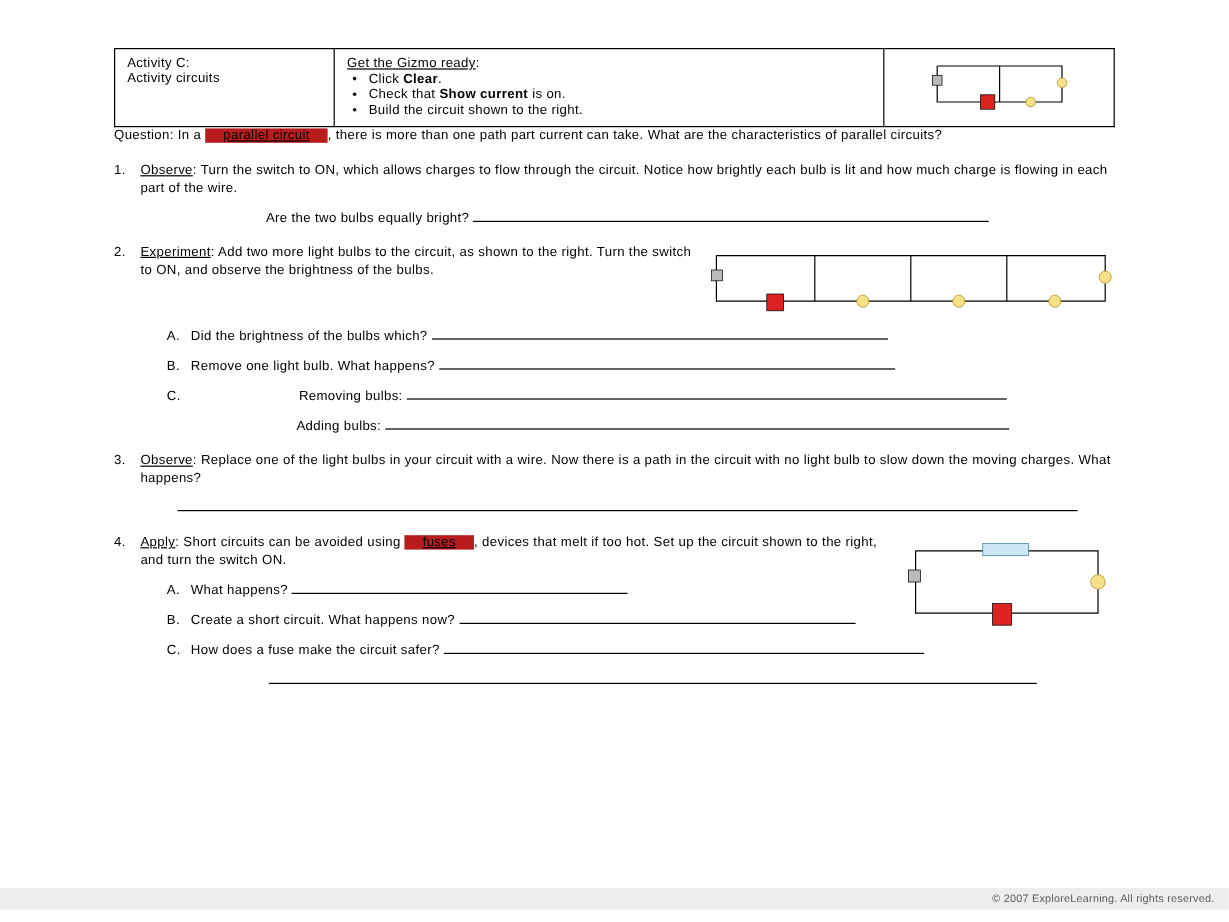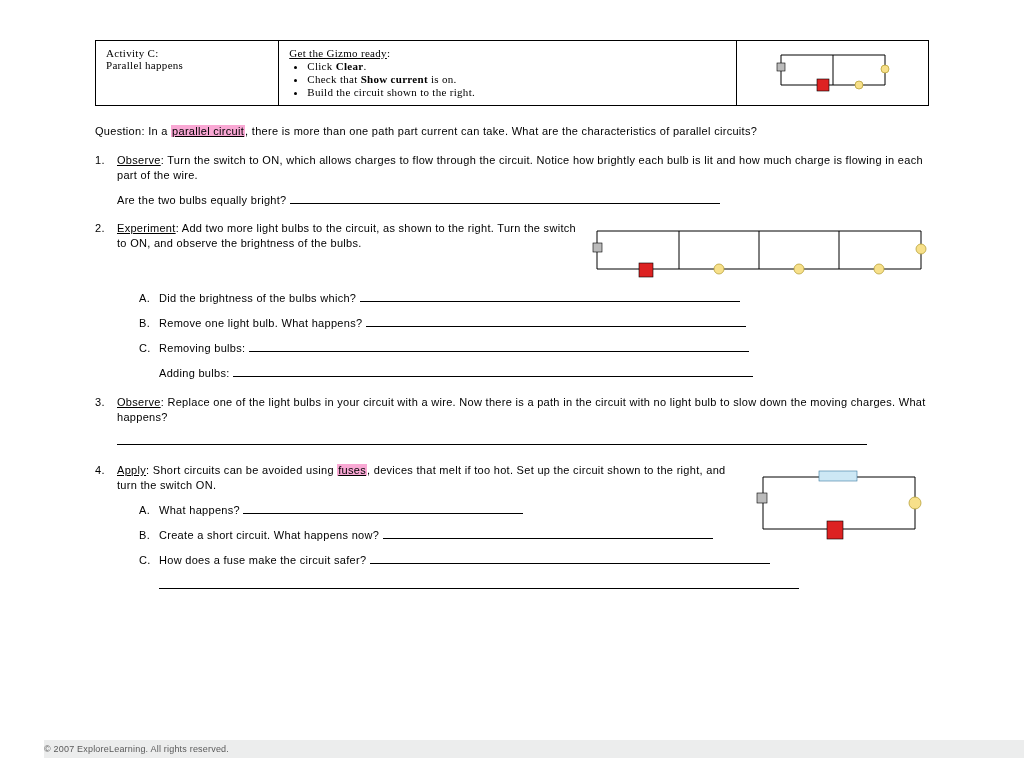--- a/index.html
+++ b/index.html
@@ -12,40 +12,38 @@
     height: 768px;
     position: relative;
     letter-spacing: 0.3px;
   }
   .page {
     padding: 40px 95px 20px 95px;
   }
   .header-table {
     border-collapse: collapse;
     width: 100%;
-    margin-bottom: 18px;
-    font-family: Liberation Serif, serif;
   }
   .header-table td {
     border: 1px solid #000;
     padding: 6px 10px;
     vertical-align: top;
     font-size: 11px;
   }
   .header-table .col1 { width: 22%; }
   .header-table .col2 { width: 55%; }
   .header-table .col3 { width: 23%; text-align: center; }
   .header-table ul { margin-left: 18px; }
   .header-table li { margin: 1px 0; }
   .ul { text-decoration: underline; text-align: right; }
   .b { font-weight: bold; }
   .hl {
     text-decoration: underline;
-    background: #f9a8d4;
-    padding: 0 1px;
+    background: #b91c1c;
+    padding: 0 15px;
   }
   .question {
     margin: 0 0 14px 0;
     line-height: 1.35;
   }
   .item {
     margin: 0 0 14px 0;
     line-height: 1.35;
     padding-left: 22px;
     position: relative;
@@ -73,45 +71,44 @@
     height: 10px;
   }
   .float-svg { float: right; margin-left: 8px; }
   .footer {
     position: absolute;
     left: 0; right: 0;
     bottom: 10px;
     background: #eceded;
     font-size: 9px;
     color: #5a5a5a;
-    text-align: left;
-    padding: 4px 0;
+    text-align: right;
+    padding: 4px 12px;
     letter-spacing: 0.2px;
-    margin-left: 44px;
   }
   .clr { clear: both; }
-  .para { margin-top: 10px; }
+  .para { margin-top: 10px; text-align: center; }
   
   .wire { stroke: #000; stroke-width: 1; fill: none; }
   .batt { fill: #d22; stroke: #000; stroke-width: 0.6; }
   .bulb { fill: #f7e08a; stroke: #b9a23a; stroke-width: 0.8; }
   .sw   { fill: #bbb; stroke: #000; stroke-width: 0.6; }
   .fuse { fill: #cde8f5; stroke: #3a7aa0; stroke-width: 0.6; }
 </style>
 </head>
 <body>
 
 <div class="page">
 
   <table class="header-table">
     <tbody>
         <tr>
       <td class="col1">
         <div>Activity C:</div>
-        <div>Parallel happens</div>
+        <div>Activity circuits</div>
       </td>
       <td class="col2">
         <div><span class="ul">Get the Gizmo ready</span><span>:</span></div>
         <ul>
           <li>Click <span class="b">Clear</span>.</li>
           <li>Check that <span class="b">Show current</span> is on.</li>
           <li><span>Build the circuit shown to the right.</span></li>
         </ul>
       </td>
       <td class="col3">

